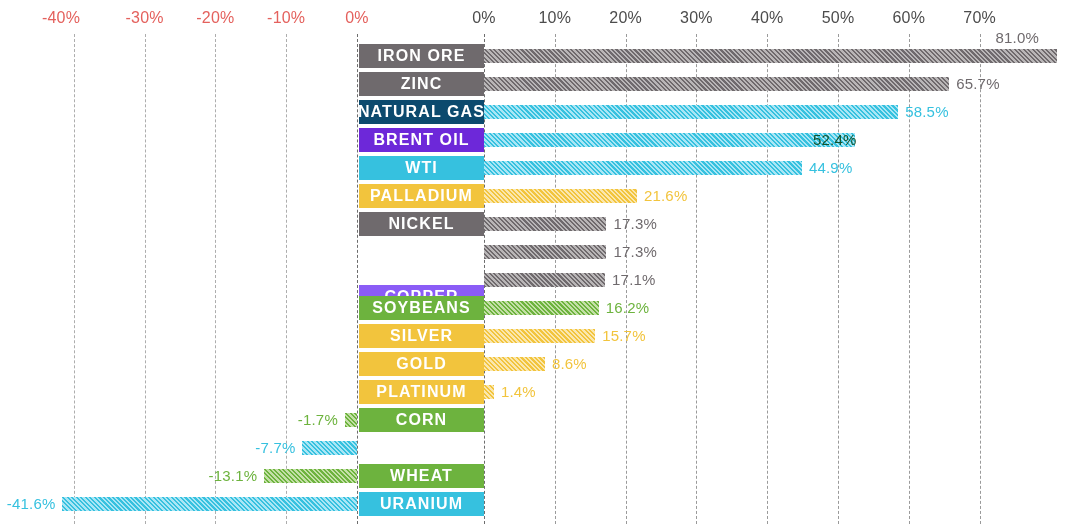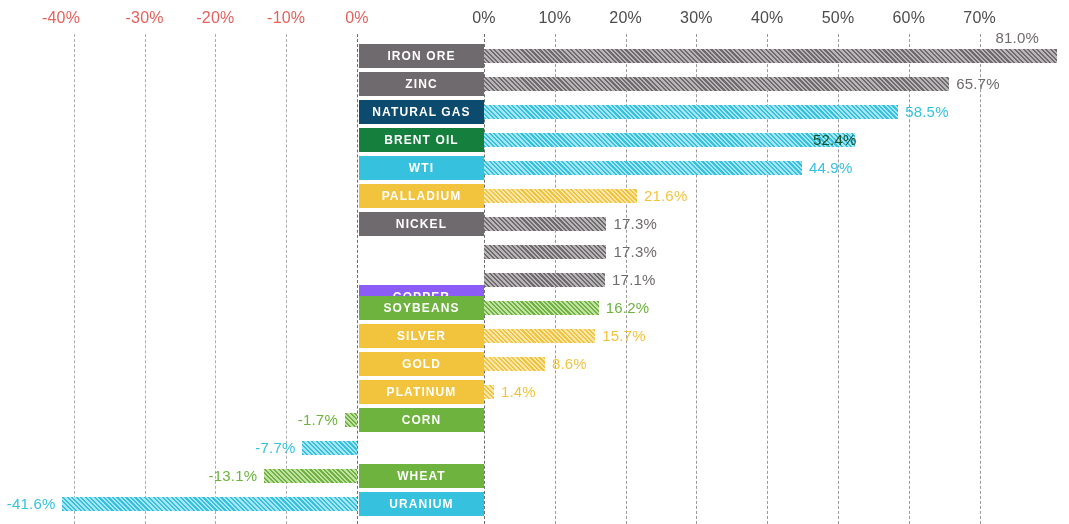--- a/index.html
+++ b/index.html
@@ -29,21 +29,21 @@
   
   .row{position:absolute;left:0;width:1069px;height:28px;}
 
   .cat-box{
     position:absolute;top:2px;height:24px;
     left:359px;width:125px;
     display:flex;align-items:center;justify-content:center;
     box-sizing:border-box;
   }
   .cat-label{
-    color:#ffffff;font-size:12px;font-weight:bold;
+    color:#ffffff;font-size:16px;font-weight:bold;
     letter-spacing:1.1px;white-space:nowrap;line-height:1;
   }
 
   .bar{
     position:absolute;top:7px;height:14px;
   }
 
   .vlabel{
     position:absolute;top:5px;height:18px;line-height:18px;
     font-size:15px;white-space:nowrap;letter-spacing:.2px;
@@ -128,21 +128,21 @@
         <div class="vlabel right" style="color: rgb(111, 106, 109); left: 956.156px;">65.7%</div>
       </div>
       <div class="row" style="top: 98px;">
         <div class="cat-box" style="background: #0c4a6e;">
           <span class="cat-label">NATURAL GAS</span>
         </div>
         <div class="bar h-cyan" style="left: 484px; width: 414.18px;"></div>
         <div class="vlabel right" style="color: rgb(54, 193, 223); left: 905.18px;">58.5%</div>
       </div>
       <div class="row" style="top: 126px;">
-        <div class="cat-box" style="background: #15803d;">
+        <div class="cat-box" style="background: #6d28d9;">
           <span class="cat-label">BRENT OIL</span>
         </div>
         <div class="bar h-cyan" style="left: 484px; width: 370.992px;"></div>
         <div class="vlabel right" style="color: #14532d; left: 813px;">52.4%</div>
       </div>
       <div class="row" style="top: 154px;">
         <div class="cat-box" style="background: rgb(54, 193, 223);">
           <span class="cat-label">WTI</span>
         </div>
         <div class="bar h-cyan" style="left: 484px; width: 317.892px;"></div>

